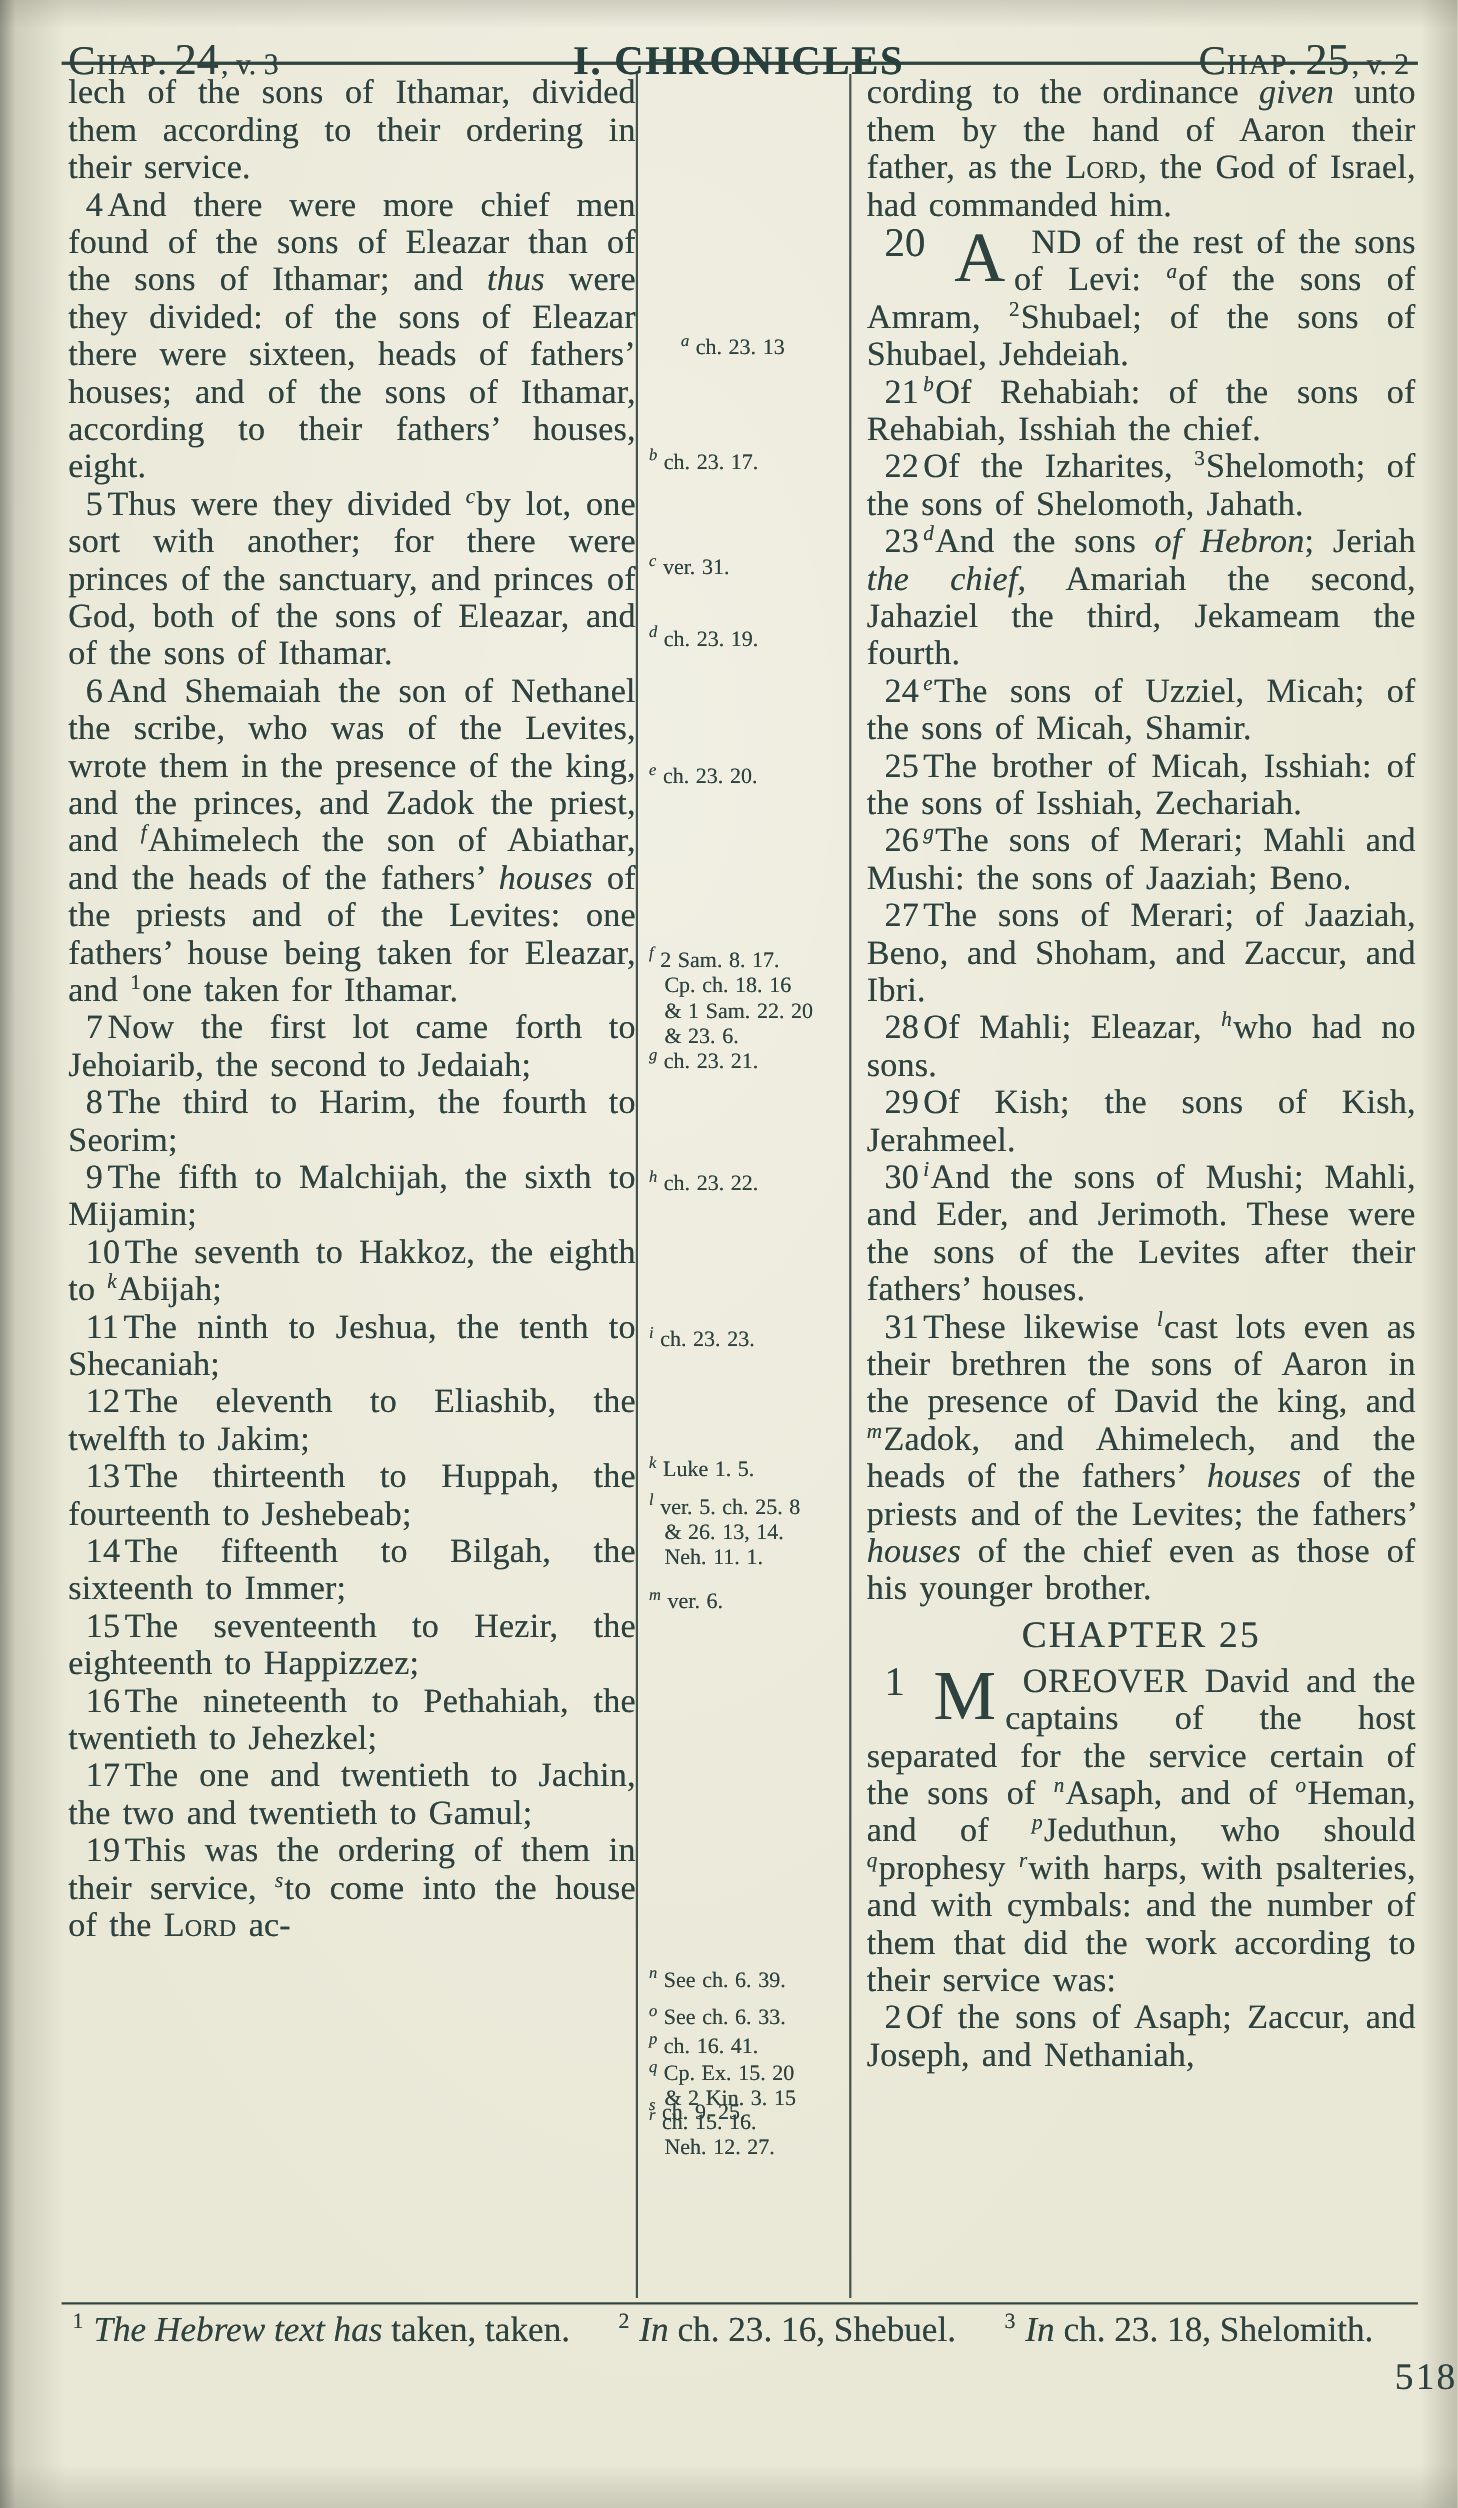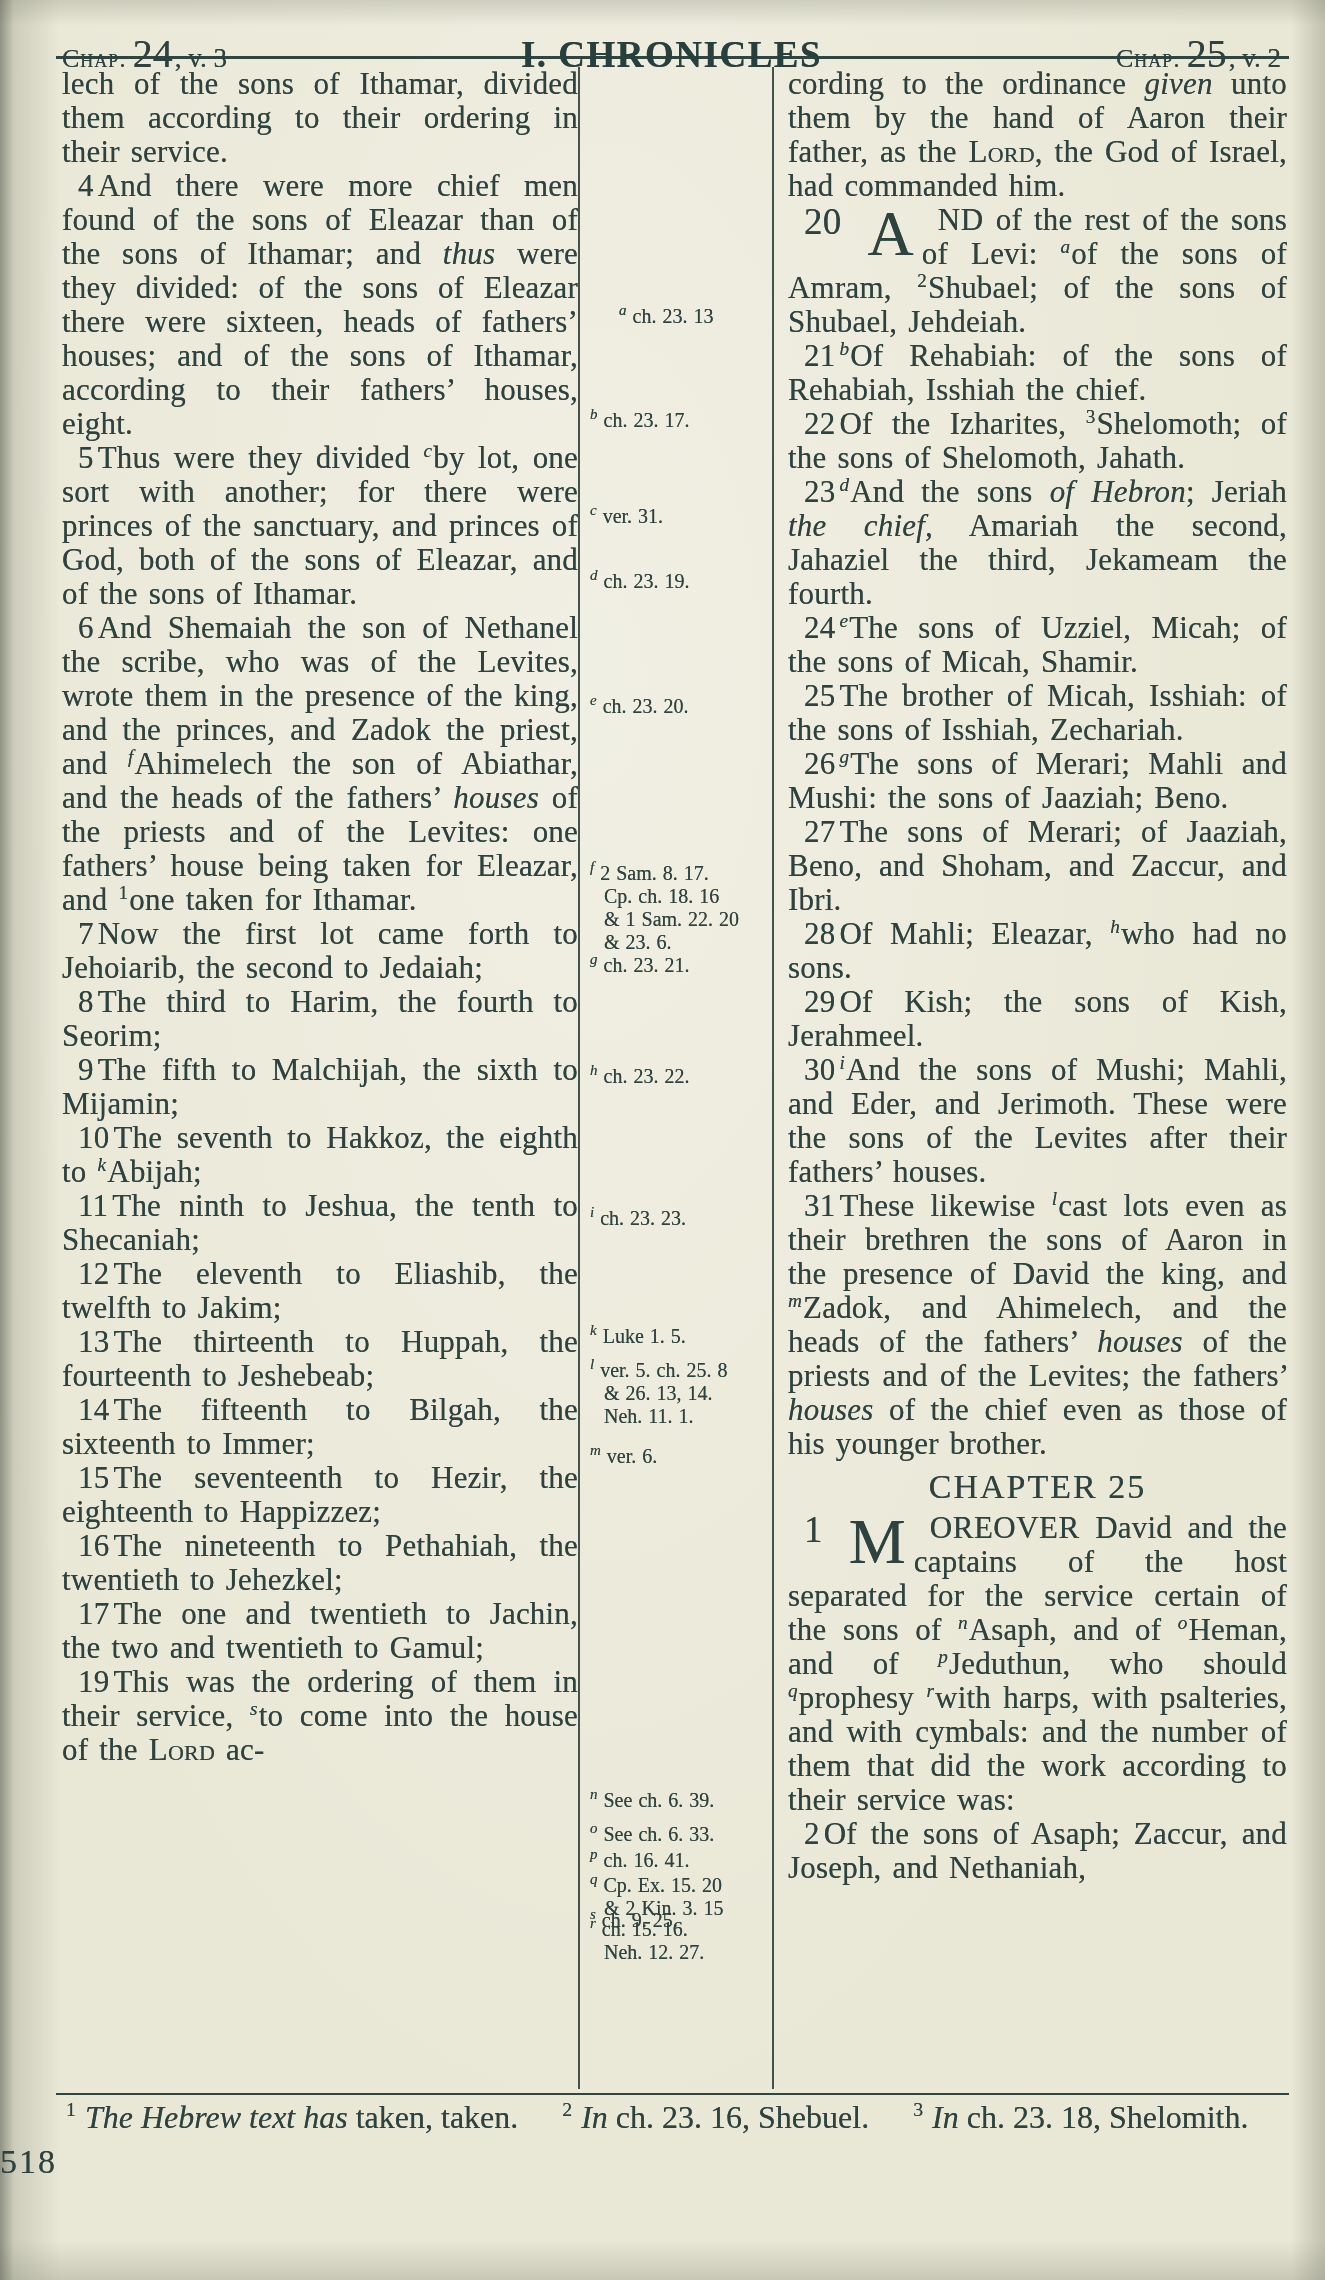--- a/index.html
+++ b/index.html
@@ -24,21 +24,21 @@
   }
 
   
   .page-header {
     display: flex; justify-content: space-between; align-items: baseline;
     padding: 30px 44px 0 62px;
     height: 52px; box-sizing: border-box;
   }
   .hside { font-size: 27px; white-space: nowrap; }
   .sc { font-variant: small-caps; }
-  .hchap { font-size: 26px; letter-spacing: 1px; margin-top: 20px; }
+  .hchap { font-size: 37px; letter-spacing: 1px; margin-top: 20px; }
   .hnum { font-size: 40px; padding: 0 2px 0 6px; }
   .hrest { font-size: 27px; }
   .hcenter { font-weight: bold; font-size: 37px; letter-spacing: 1.5px; color: #27403d; }
   .header-rule {
     height: 3px; background: #30453f;
     margin: 4px 36px 0 56px;
   }
 
   
   .text-columns {
@@ -90,21 +90,21 @@
 
   
   .footer-rule { height: 2px; background: #30453f; margin: 4px 36px 0 56px; }
   .footnotes {
     display: flex; gap: 44px;
     padding: 8px 40px 0 66px;
     font-size: 32px; line-height: 28px;
   }
   .footnote { white-space: nowrap; }
   .page-number {
-    text-align: left;
+    text-align: right;
     font-size: 34px; letter-spacing: 2px;
     margin-top: 12px;
   }
 </style>
 </head>
 <body>
 
 <div class="scan">
 
   <div class="page-header">

